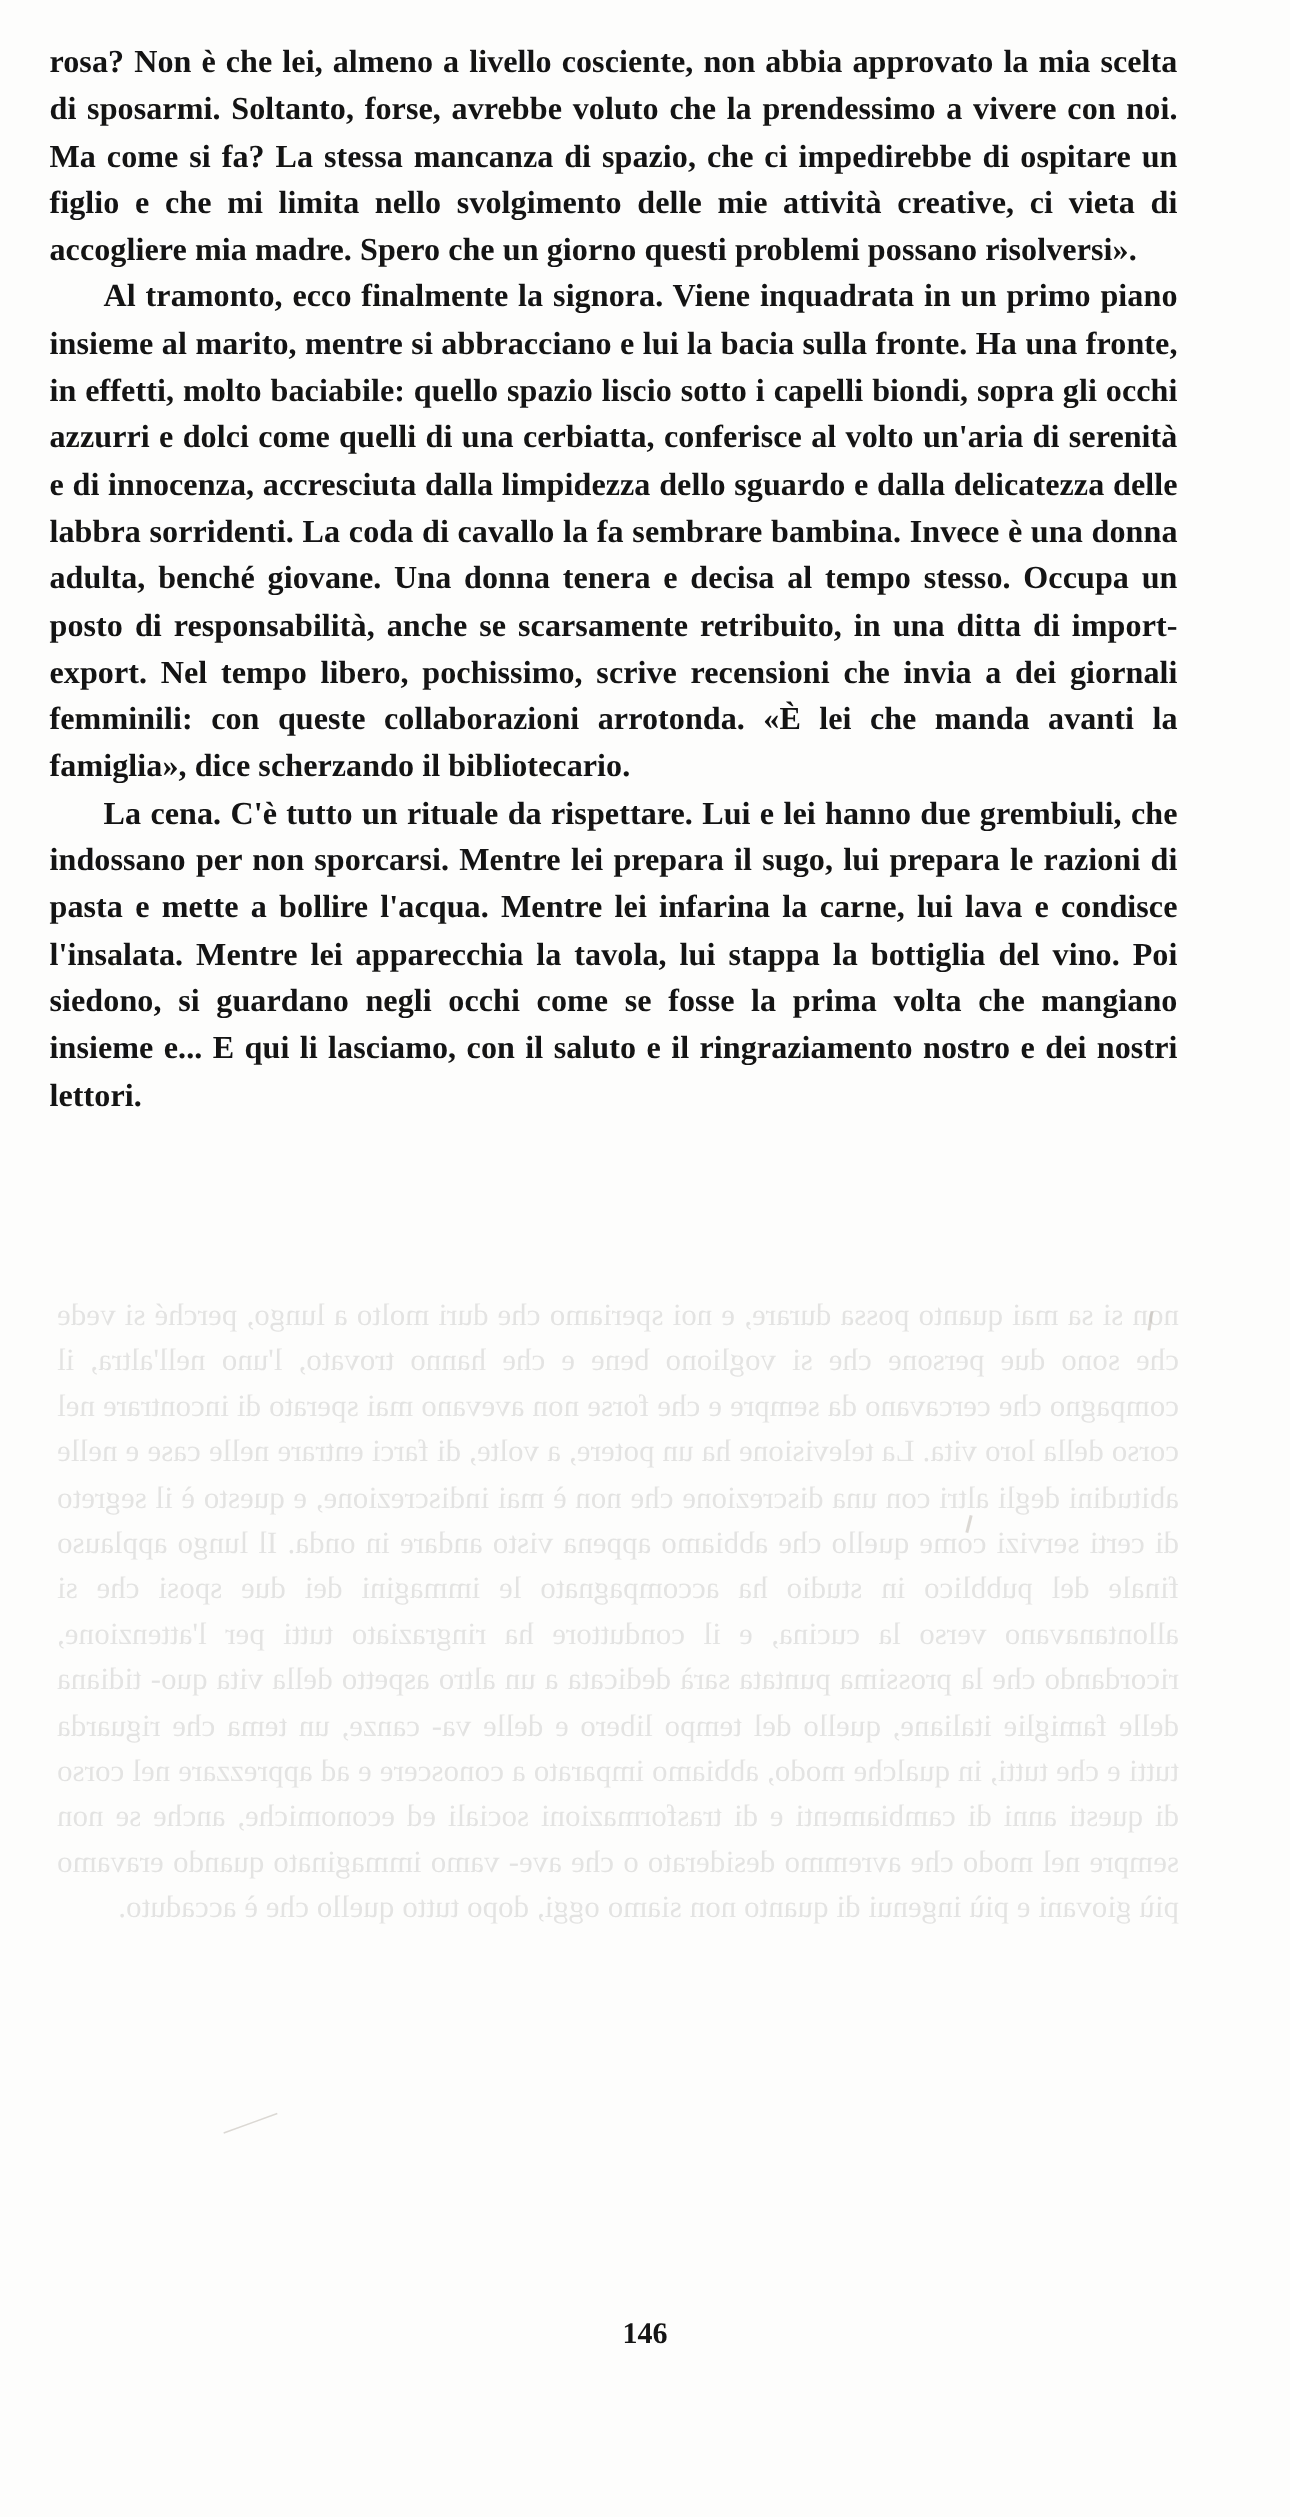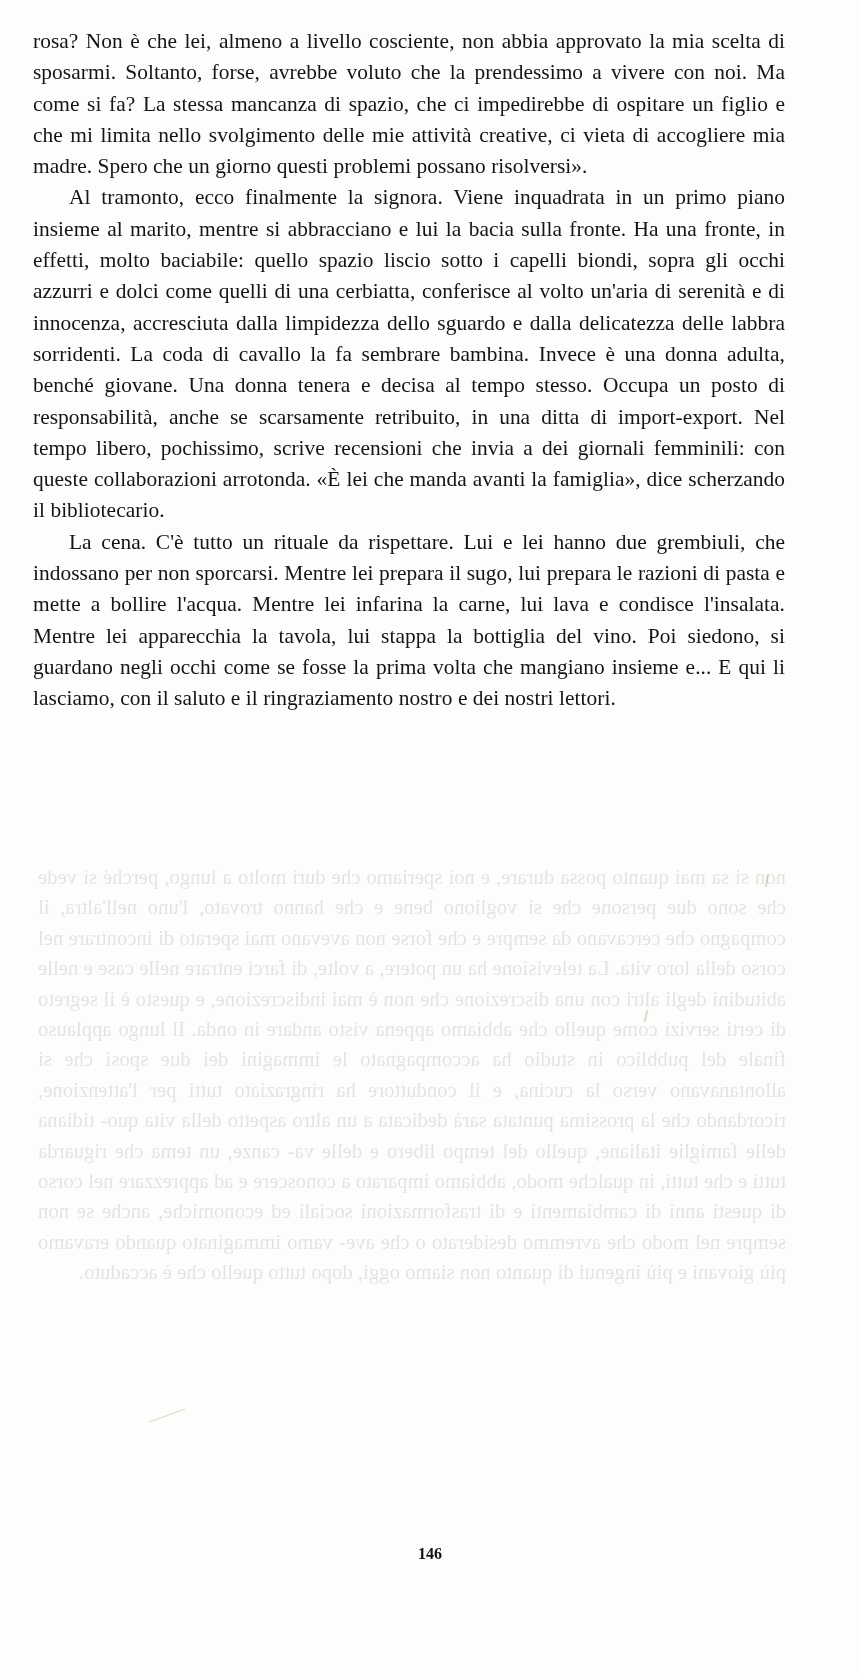--- a/index.html
+++ b/index.html
@@ -20,20 +20,21 @@
     left: 0; top: 0;
     width: 860px;
     height: 1678px;
     background: #fdfdfc;
   }
   .textblock {
     position: absolute;
     left: 33px;
     top: 26px;
     width: 752px;
+    font-weight: bold;
   }
   p {
     margin: 0;
     font-size: 21.4px;
     line-height: 31.3px;
     text-align: justify;
     text-justify: inter-word;
     font-family: "Liberation Serif", serif;
     color: #141414;
     letter-spacing: 0.05px;
@@ -56,21 +57,21 @@
     line-height: 30.4px;
     color: #3a3a3a;
     text-align: justify;
   }
   .folio {
     position: absolute;
     left: 0;
     top: 1545px;
     width: 860px;
     text-align: center;
-    font-size: 16px;
+    font-size: 20px;
     font-family: "Liberation Serif", serif;
     color: #141414;
     font-weight: 700;
   }
   .speck {
     position: absolute;
     background: #b9b4ab;
     opacity: .5;
   }
   .speck.s1 { left: 766px; top: 874px; width: 2px; height: 13px; transform: rotate(9deg); }

